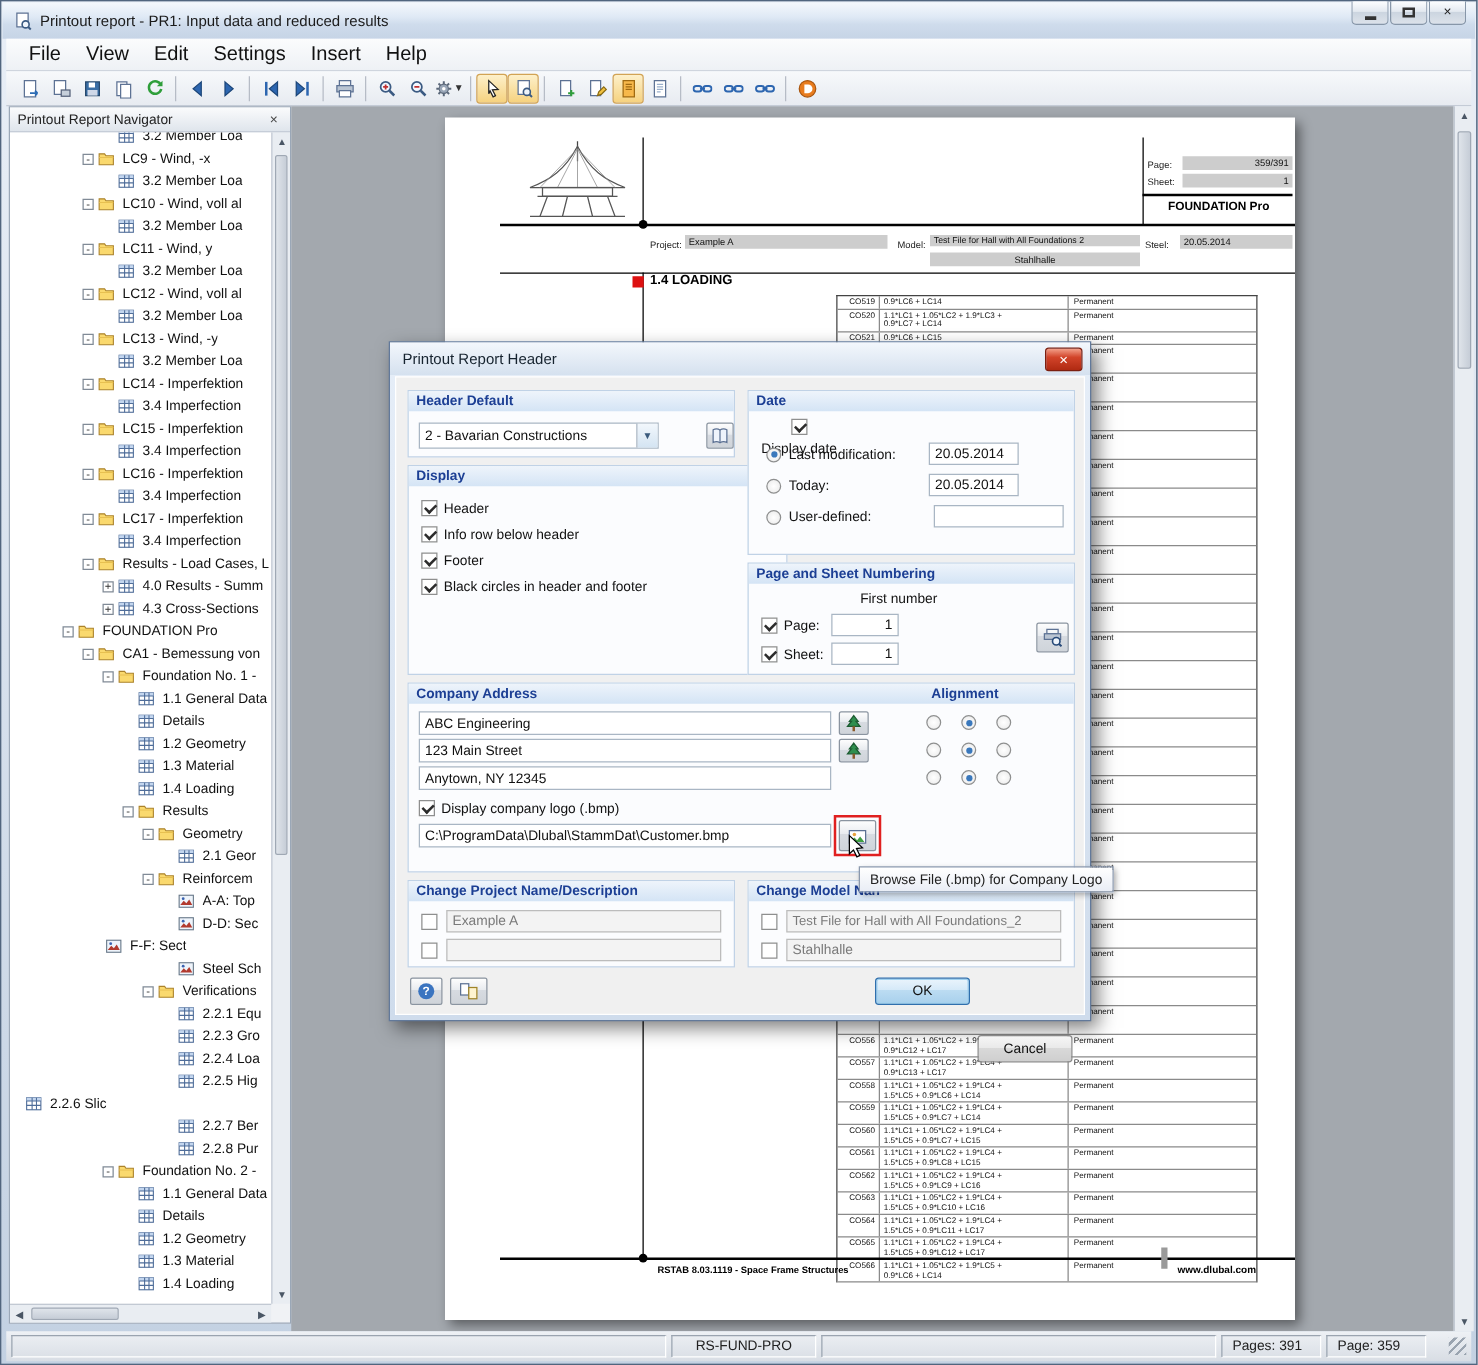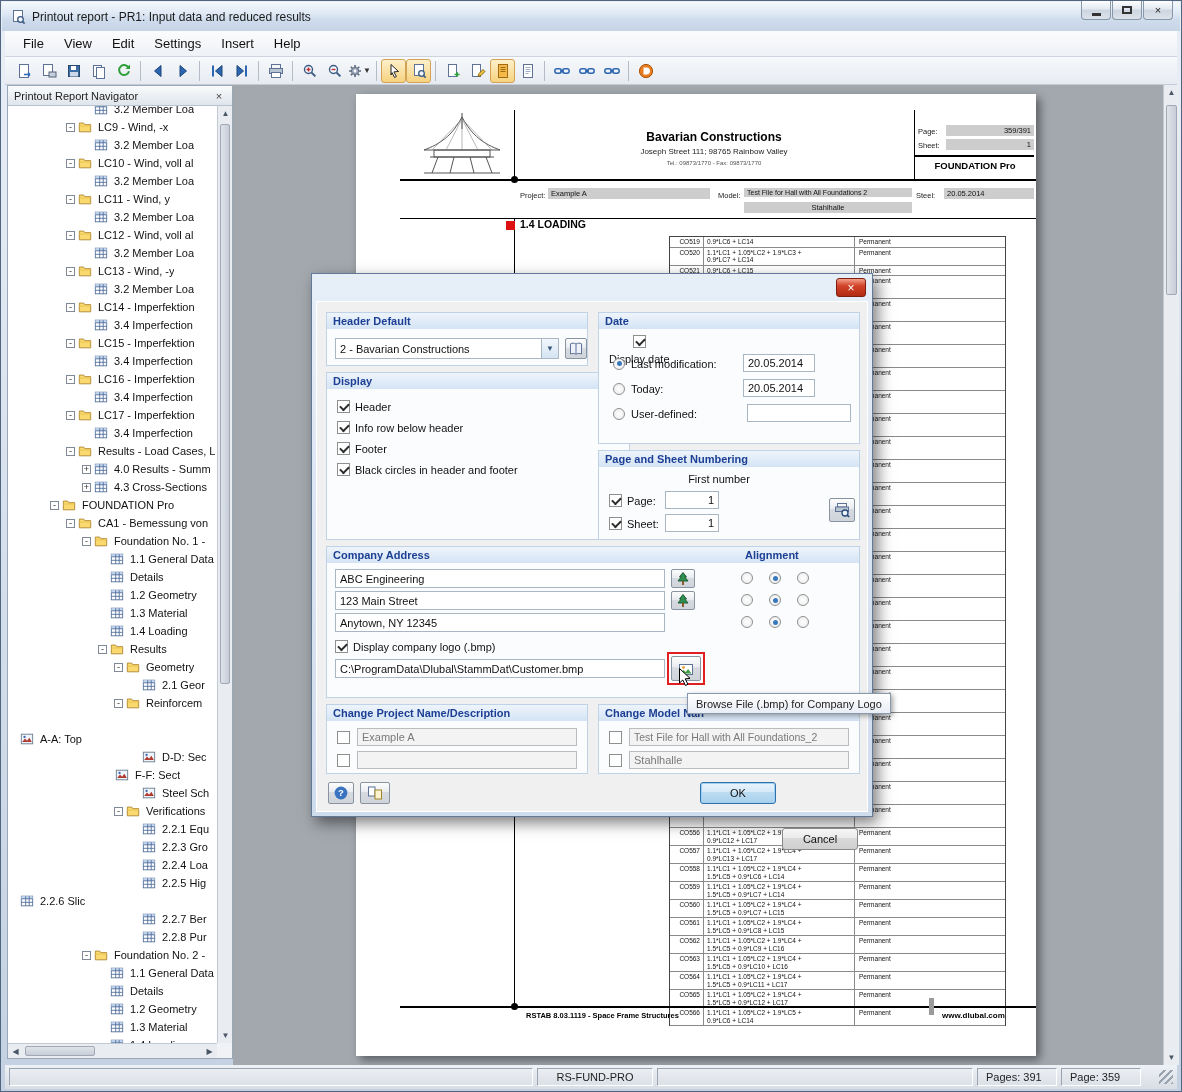--- a/index.html
+++ b/index.html
@@ -9,21 +9,21 @@
 .window{position:absolute;inset:0;background:linear-gradient(#e9eff7,#c3d1e2);border:1px solid #51657e;}
 
 .titlebar{position:absolute;left:1px;top:1px;right:1px;height:29px;background:linear-gradient(180deg,#f4f8fc,#dfe9f5 40%,#cfdcec 60%,#c6d4e6);display:flex;align-items:center;padding:0 8px;}
 .titlebar .ttext{font-size:12px;color:#1b1b1b;margin-left:6px;}
 .winbtns{position:absolute;right:8px;top:0;display:flex;}
 .wbtn{width:30px;height:19px;border:1px solid #8796a8;border-top:none;border-radius:0 0 4px 4px;background:linear-gradient(#fdfeff,#e3e9f0 45%,#ccd5e0 50%,#dce2ea);display:flex;align-items:center;justify-content:center;margin-left:1px;color:#222;font-size:11px;}
 .glyph-min{width:9px;height:3px;background:#333;margin-top:8px;}
 .glyph-max{width:10px;height:8px;border:2px solid #333;}
 
 .menubar{position:absolute;left:4px;top:30px;right:4px;height:26px;background:linear-gradient(#fbfcfd,#eef1f5);border-bottom:1px solid #cfd5de;display:flex;align-items:center;padding-left:8px;}
-.mitem{font-size:13px;padding:4px 10px;color:#111;}
+.mitem{font-size:16px;padding:4px 10px;color:#111;}
 .toolbar{position:absolute;left:4px;top:56px;right:4px;height:28px;background:linear-gradient(#f7f9fb,#e7ebf1);border-bottom:1px solid #c4cbd6;display:flex;align-items:center;padding-left:6px;}
 .tbtn{width:25px;height:24px;display:inline-flex;align-items:center;justify-content:center;border:1px solid transparent;border-radius:3px;position:relative;}
 .tbtn.act{background:linear-gradient(#fdf0ca,#f6d27f);border-color:#d2a354;}
 .tbtn .caret{font-size:8px;color:#333;margin-left:1px;}
 .tsep{width:1px;height:20px;background:#b6bcc6;margin:0 4px;display:inline-block;}
 
 .nav{position:absolute;left:6px;top:84px;width:226px;height:974px;background:#f0f2f5;border:1px solid #9aa7b7;}
 .navhdr{position:absolute;left:0;top:0;right:0;height:20px;background:linear-gradient(#fafbfc,#dfe5ec);border-bottom:1px solid #b9c2cf;display:flex;align-items:center;padding:0 6px;font-size:11px;color:#222;}
 .navhdr .x{margin-left:auto;font-size:11px;color:#444;width:14px;text-align:center;}
 .ntree{position:absolute;left:0;top:20px;right:15px;bottom:15px;background:#fff;overflow:hidden;}
@@ -631,21 +631,21 @@
           <div class="nrow" style="padding-left: 106px;">
             <span class="exp">-</span>
             <span class="nicon">
               <svg width="16" height="16" viewBox="0 0 16 16" xmlns="http://www.w3.org/2000/svg">
                 <path d="M1.5 3.5h5l1.2 1.8h6.8v8.2h-13z" fill="#fad96e" stroke="#ab822b"></path>
                 <path d="M1.5 6.8h13" stroke="#e7c050"></path>
               </svg>
             </span>
             <span class="nlbl">Reinforcem</span>
           </div>
-          <div class="nrow" style=" margin-top: 18px;">
+          <div class="nrow" style="padding-left: 122px;">
             <span class="expsp"></span>
             <span class="nicon">
               <svg width="16" height="16" viewBox="0 0 16 16" xmlns="http://www.w3.org/2000/svg">
                 <rect x="1.5" y="2.5" width="13" height="11" fill="#eef4fb" stroke="#667788"></rect>
                 <path d="M2.5 11.5l3.2-4 2.4 2.4 2.6-3.4 2.8 5z" fill="#b23a2e"></path>
                 <circle cx="5.2" cy="5.6" r="1.3" fill="#3a62b0"></circle>
               </svg>
             </span>
             <span class="nlbl">A-A: Top</span>
           </div>
@@ -653,21 +653,21 @@
             <span class="expsp"></span>
             <span class="nicon">
               <svg width="16" height="16" viewBox="0 0 16 16" xmlns="http://www.w3.org/2000/svg">
                 <rect x="1.5" y="2.5" width="13" height="11" fill="#eef4fb" stroke="#667788"></rect>
                 <path d="M2.5 11.5l3.2-4 2.4 2.4 2.6-3.4 2.8 5z" fill="#b23a2e"></path>
                 <circle cx="5.2" cy="5.6" r="1.3" fill="#3a62b0"></circle>
               </svg>
             </span>
             <span class="nlbl">D-D: Sec</span>
           </div>
-          <div class="nrow" style="padding-left: 95px;">
+          <div class="nrow" style="padding-left: 64px;">
             <span class="expsp"></span>
             <span class="nicon">
               <svg width="16" height="16" viewBox="0 0 16 16" xmlns="http://www.w3.org/2000/svg">
                 <rect x="1.5" y="2.5" width="13" height="11" fill="#eef4fb" stroke="#667788"></rect>
                 <path d="M2.5 11.5l3.2-4 2.4 2.4 2.6-3.4 2.8 5z" fill="#b23a2e"></path>
                 <circle cx="5.2" cy="5.6" r="1.3" fill="#3a62b0"></circle>
               </svg>
             </span>
             <span class="nlbl">F-F: Sect</span>
           </div>
@@ -856,25 +856,20 @@
         <path d="M46 7C36 26 24 34 8 40h76C68 34 56 26 46 7z" fill="none" stroke="#555"></path>
         <path d="M46 9L16 40M46 9L30 40M46 9L46 40M46 9L62 40M46 9L76 40" stroke="#888" stroke-width=".6" fill="none"></path>
         <rect x="18" y="40" width="56" height="7" fill="none" stroke="#555"></rect>
         <path d="M14 47h64M22 47l-6 16M70 47l6 16M38 47l-4 16M54 47l4 16" stroke="#555" fill="none"></path>
         <path d="M8 63h76" stroke="#555" fill="none"></path>
       </svg>
 
       <div class="hl" style="left:158px;top:16px;width:1px;height:70px;"></div>
       <div class="hl" style="left:558px;top:16px;width:1px;height:70px;"></div>
 
-      <div class="abs" style="left:160px;top:36px;width:396px;text-align:center;">
-        <div style="font-size:12px;font-weight:bold;color:#000;">Bavarian Constructions</div>
-        <div style="font-size:8px;margin-top:3px;color:#222;">Joseph Street 111; 98765 Rainbow Valley</div>
-        <div style="font-size:6px;margin-top:4px;color:#555;">Tel.: 09873/1770 - Fax: 09873/1770</div>
-      </div>
 
       <span class="plbl" style="left:562px;top:33px;">Page:</span>
       <span class="gbox" style="left:590px;top:31px;width:88px;justify-content:flex-end;display:flex;">359/391</span>
       <span class="plbl" style="left:562px;top:47px;">Sheet:</span>
       <span class="gbox" style="left:590px;top:45px;width:88px;justify-content:flex-end;display:flex;">1</span>
       <div class="hl" style="left:558px;top:61px;width:120px;height:2px;"></div>
       <div class="abs" style="left:560px;top:66px;width:118px;text-align:center;font-size:9.5px;font-weight:bold;color:#000;">FOUNDATION Pro</div>
 
       <div class="hl" style="left:44px;top:85px;width:636px;height:2px;"></div>
       <div class="dot" style="left:155px;top:82px;"></div>
@@ -1134,26 +1129,29 @@
     </div>
   </div>
 
   <div class="sbv" style="left:1162px;top:84px;width:16px;height:980px;">
     <span class="sarrow" style="top:0;left:0;">▲</span>
     <span class="sarrow" style="bottom:0;left:0;">▼</span>
     <span class="sbar" style="left:2px;right:2px;top:20px;height:190px;"></span>
   </div>
 
   <div class="dlg">
+    <div class="dtit">
+      <span>Printout Report Header</span>
+    </div>
     <div class="dclose">×</div>
     <div class="dbody"></div>
 
     <div class="grp" style="left:14px;top:38px;width:262px;height:54px;">
       <div class="ghd">Header Default</div>
-      <div class="combo" style="left:8px;top:25px;width:224px;height:21px;">
+      <div class="combo" style="left:8px;top:25px;width:192px;height:21px;">
         <span class="ctext">2 - Bavarian Constructions</span>
         <span class="cbtn">▼</span>
       </div>
       <div class="ibtn" style="left:238px;top:25px;width:22px;height:21px;">
           <span style="display:inline-flex;">
             <svg width="16" height="16" viewBox="0 0 16 16" xmlns="http://www.w3.org/2000/svg">
               <path d="M8 3C6.5 2 4 2 2.5 2.8V13c1.5-.8 4-.8 5.5.2 1.5-1 4-1 5.5-.2V2.8C12 2 9.5 2 8 3z" fill="#eef3fb" stroke="#5d7294"></path>
               <path d="M8 3v10.2" stroke="#5d7294"></path>
             </svg>
           </span>

